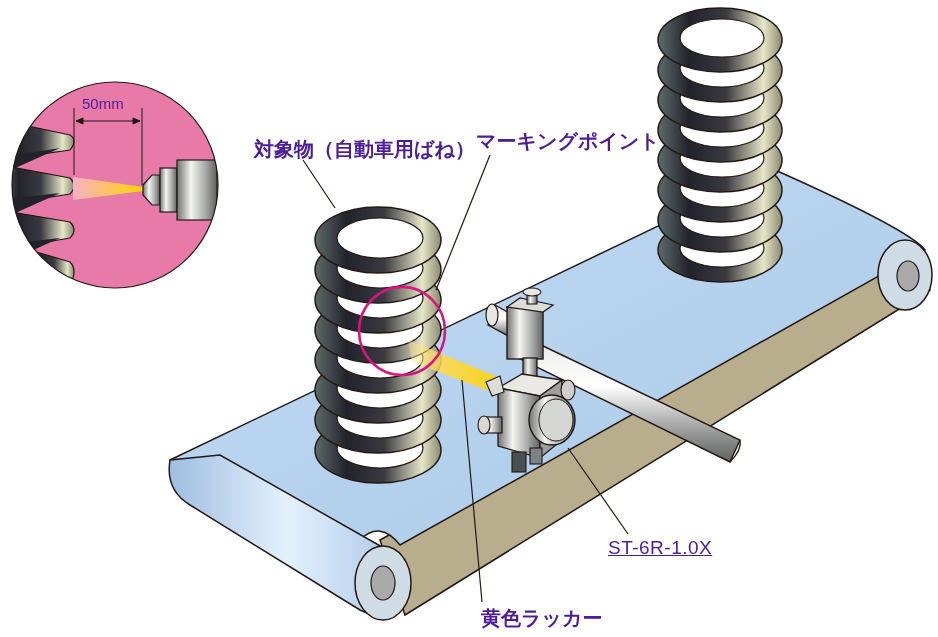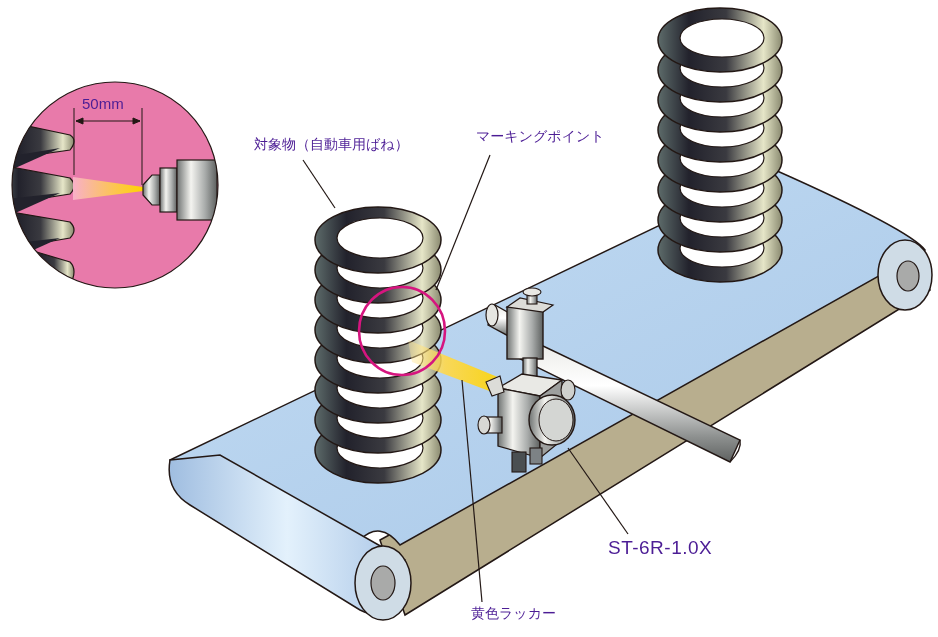--- a/index.html
+++ b/index.html
@@ -1,19 +1,19 @@
 <!DOCTYPE html>
 <html><head>
 <meta charset="utf-8">
 <style>
   html, body { margin: 0; padding: 0; background: #ffffff; }
   body { width: 938px; height: 637px; position: relative; overflow: hidden; font-family: "DejaVu Sans", "Liberation Sans", sans-serif; }
   #stage { position: absolute; left: 0; top: 0; width: 938px; height: 637px; }
   .label { position: absolute; color: #4c1d95; white-space: nowrap; font-family: "DejaVu Sans", sans-serif; }
-  .lbl-jp { font-size: 14px; font-weight: normal; letter-spacing: 0px; }
+  .lbl-jp { font-size: 20px; font-weight: bold; letter-spacing: 0px; }
   .lbl-model { font-size: 19px; font-family: "Liberation Sans", sans-serif; letter-spacing: 0.5px; }
   .lbl-dim { font-size: 15px; font-family: "Liberation Sans", sans-serif; }
 </style>
 </head>
 <body>
 
 <svg id="stage" viewBox="0 0 938 637" xmlns="http://www.w3.org/2000/svg">
   <defs>
     <linearGradient id="springGrad" x1="0" y1="0" x2="1" y2="0">
       <stop offset="0" stop-color="#5d6b6a"></stop>
@@ -193,14 +193,14 @@
       <line x1="76" y1="121" x2="140" y2="121"></line>
       <polygon points="76,121 83,118 83,124"></polygon>
       <polygon points="140,121 133,118 133,124"></polygon>
     </g>
   </g>
 </svg>
 
 <div class="label lbl-dim" style="left:82px; top:95px;">50mm</div>
 <div class="label lbl-jp" style="left:254px; top:136px;">対象物（自動車用ばね）</div>
 <div class="label lbl-jp" style="left:476px; top:128px;">マーキングポイント</div>
-<div class="label lbl-model" style="left:608px; top:537px;">ST-6R-1.0X</div>
-<div class="label lbl-jp" style="left:471px; top:605px;">黄色ラッカー</div>
+<div class="label lbl-model" style="left:608px; top:537px;text-decoration:underline;">ST-6R-1.0X</div>
+<div class="label lbl-jp" style="left:481px; top:605px;">黄色ラッカー</div>
 
 </body></html>

